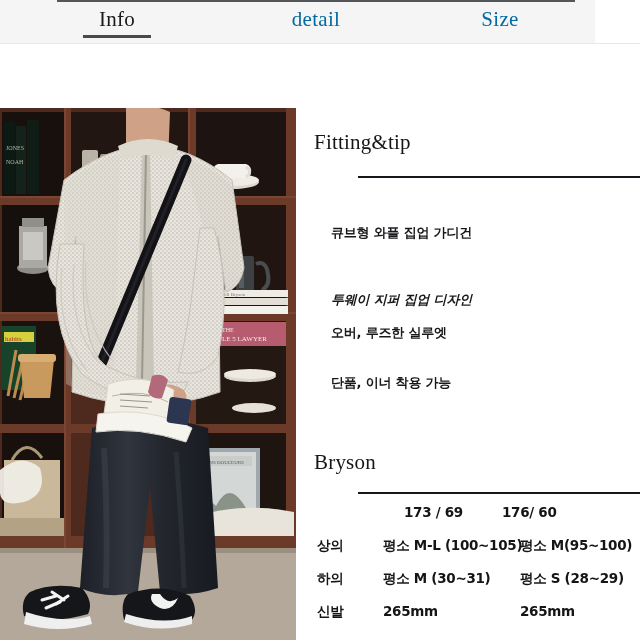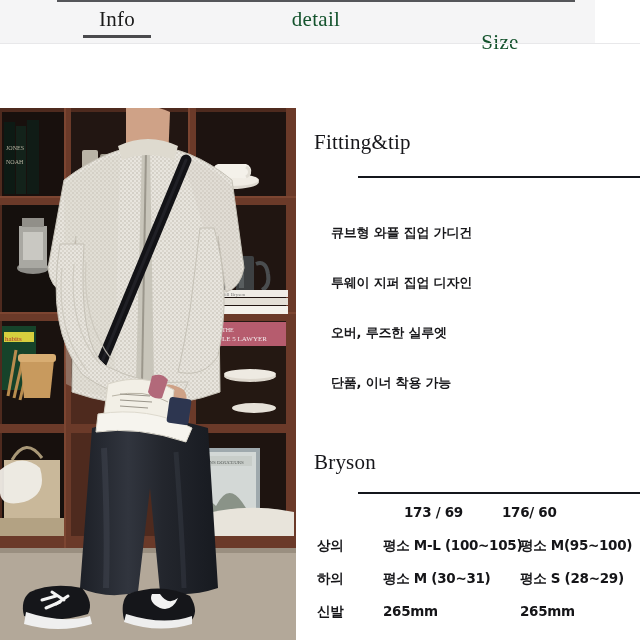--- a/index.html
+++ b/index.html
@@ -51,31 +51,31 @@
   .tab .tab-label {
     display: block;
     font-size: 21px;
     line-height: 26px;
     letter-spacing: 0.3px;
   }
   .tab-active .tab-label {
     color: #1a1a1a;
   }
   .tab-inactive .tab-label {
-    color: #14532d;
+    color: #0369a1;
   }
   .tab-underline {
     display: block;
     height: 3px;
     background: #4a4a4d;
     margin: 3px auto 0 auto;
   }
   #tab-info    { left: 78px;  width: 78px; }
   #tab-detail  { left: 268px; width: 96px; }
-  #tab-size    { left: 452px; width: 96px; margin-top: 23px; }
+  #tab-size    { left: 452px; width: 96px; }
 
   
   #photo {
     position: absolute;
     left: 0;
     top: 108px;
     width: 296px;
     height: 532px;
     overflow: hidden;
     background: #4d7c0f;
@@ -358,21 +358,21 @@
     <rect x="168" y="290" width="22" height="26" rx="3" fill="#2d3650" transform="rotate(8 179 303)"></rect>
   </svg>
 </div>
 
 <div id="info-panel">
 
   <div class="section-heading" style="left:18px; top:22px;">Fitting&amp;tip</div>
   <div class="rule" style="top:68px;"></div>
 
   <div class="bullet-line" style="top:116px;">큐브형 와플 집업 가디건</div>
-  <div class="bullet-line" style="top:166px;">투웨이 지퍼 집업 디자인</div>
+  <div class="bullet-line" style="top:183px;font-style:italic;">투웨이 지퍼 집업 디자인</div>
   <div class="bullet-line" style="top:216px;">오버, 루즈한 실루엣</div>
   <div class="bullet-line" style="top:266px;">단품, 이너 착용 가능</div>
 
   <div class="section-heading" style="left:18px; top:342px;">Bryson</div>
   <div class="rule" style="top:384px;"></div>
 
   <div id="model-table">
 
     <div class="trow">
       <span class="cell hdr-c1">173 / 69</span>

